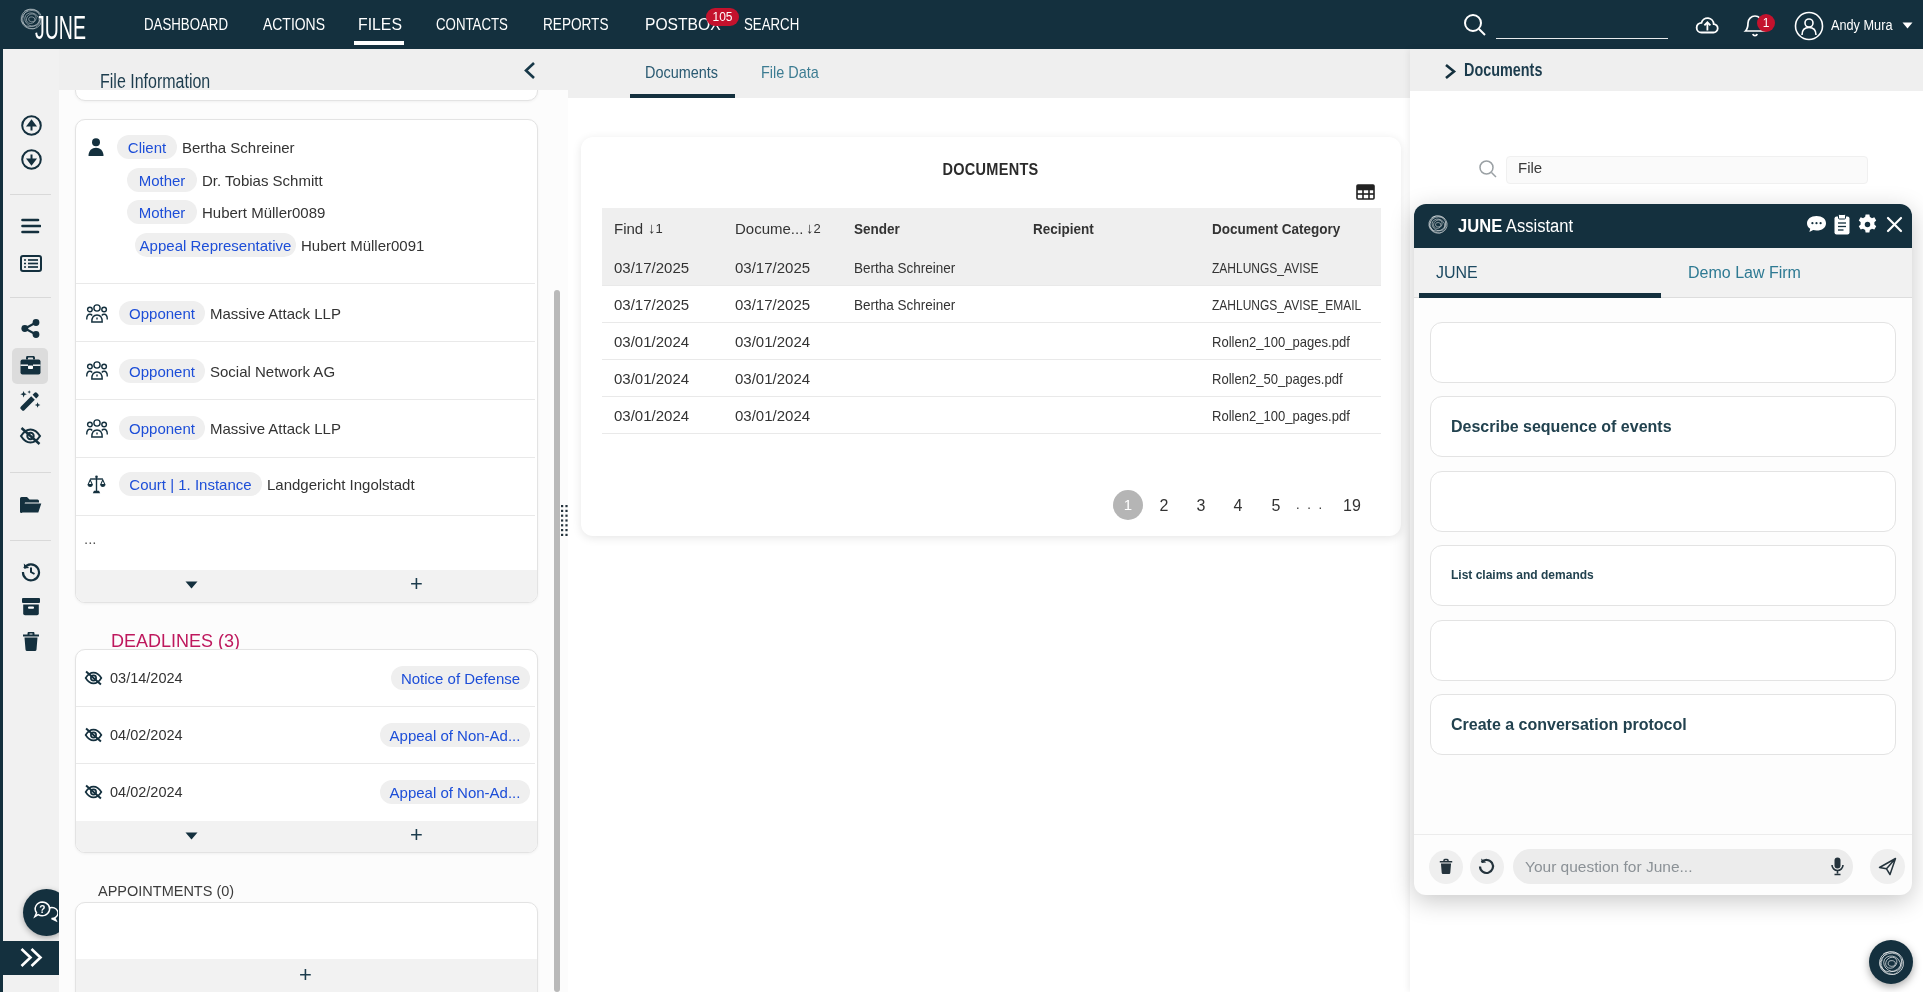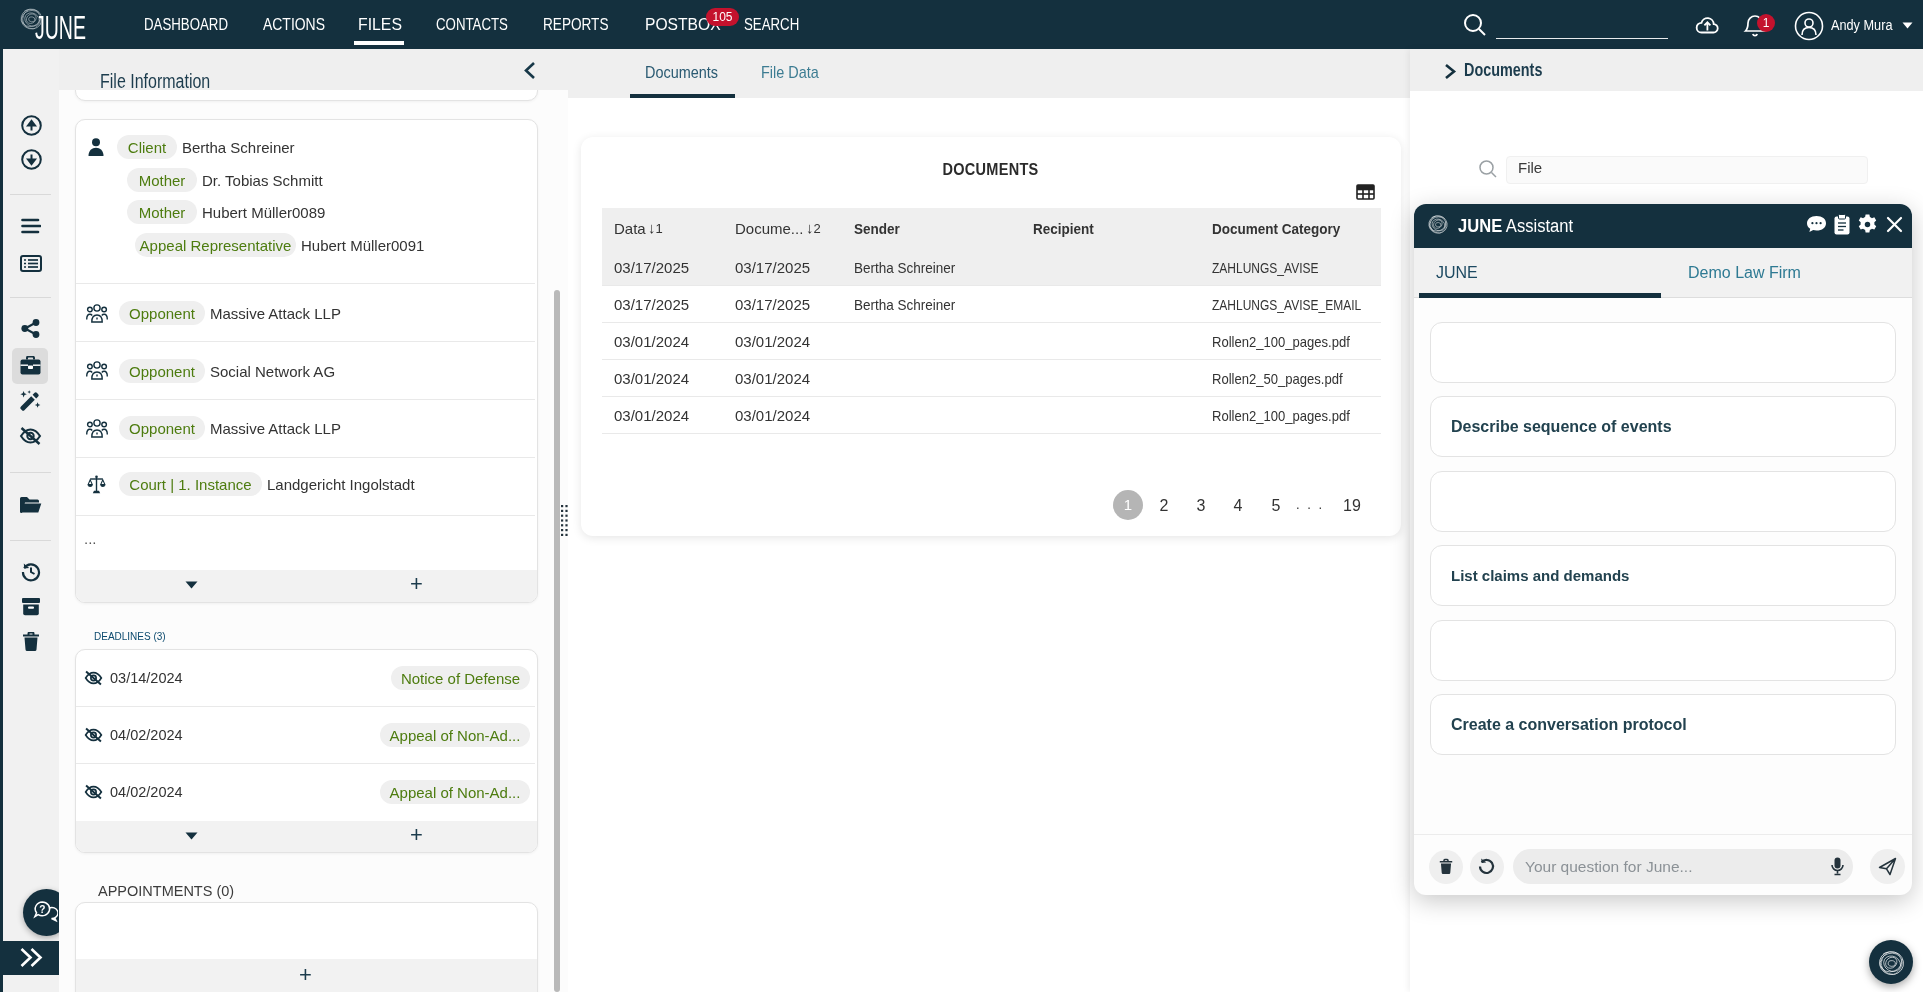--- a/index.html
+++ b/index.html
@@ -1,19 +1,19 @@
 <!DOCTYPE html>
 <html><head>
 <meta charset="utf-8">
 <style>
 html,body{margin:0;padding:0;background:#fff;}
 #app{position:relative;width:1923px;height:992px;overflow:hidden;font-family:"Liberation Sans",sans-serif;-webkit-font-smoothing:antialiased;}
 .abs{position:absolute;}
 .sx{display:inline-block;transform-origin:0 50%;}
-.pill{position:absolute;background:#efefef;border-radius:12px;color:#4d7c0f;font-size:15px;display:flex;align-items:center;justify-content:center;}
+.pill{position:absolute;background:#efefef;border-radius:12px;color:#1d4ed8;font-size:15px;display:flex;align-items:center;justify-content:center;}
 .val{position:absolute;color:#333;font-size:15px;white-space:nowrap;}
 .divline{position:absolute;height:1px;background:#e9e9e9;}
 .card{position:absolute;background:#fff;border:1px solid #e3e3e3;border-radius:10px;box-shadow:0 1px 3px rgba(0,0,0,.05);}
 .cfoot{position:absolute;left:0;right:0;bottom:0;background:#f2f2f2;border-bottom-left-radius:9px;border-bottom-right-radius:9px;}
 .navitem{position:absolute;color:#fff;font-size:17px;top:0;height:49px;line-height:49px;white-space:nowrap;}
 </style>
 </head>
 <body>
 <div id="app">
 <svg style="position:absolute;width:0;height:0">
@@ -275,21 +275,21 @@
 <div class="pill" style="left:119px;top:472px;width:143px;height:24px;">Court | 1. Instance</div>
 <div class="val" style="left:267px;top:476px;">Landgericht Ingolstadt</div>
 <div class="divline" style="left:76px;top:515px;width:459px;"></div>
 <div class="val" style="left:84px;top:530px;color:#555;">...</div>
 
 <svg class="abs" style="left:185px;top:581px;" width="13" height="8" viewBox="0 0 13 8">
       <path d="M0.5 0.5 L6.5 7.5 L12.5 0.5 Z" fill="#14303e"></path>
     </svg>
 <div class="abs" style="left:410px;top:571px;font-size:22px;color:#1c3c4d;font-weight:400;">+</div>
 
-<div class="abs" style="left:94px;top:631px;font-size:10px;color:#0c4a6e;">DEADLINES (3)</div>
+<div class="abs" style="left:111px;top:631px;font-size:18px;color:#be185d;">DEADLINES (3)</div>
 <div class="card" style="left:75px;top:649px;width:461px;height:202px;">
   <div class="cfoot" style="height:31px;"></div>
 </div>
 
 <svg class="abs" style="left:84px;top:670px;" width="19" height="16" viewBox="0 0 23 18">
       <g fill="none" stroke="#14303e" stroke-width="2">
         <path d="M2 9 C5 4.2 8 2.5 11.5 2.5 C15 2.5 18 4.2 21 9 C18 13.8 15 15.5 11.5 15.5 C8 15.5 5 13.8 2 9 Z"></path>
         <circle cx="11.5" cy="9" r="3.2"></circle>
         <line x1="2.5" y1="1" x2="20.5" y2="17" stroke-width="2.4"></line>
       </g>
@@ -361,21 +361,21 @@
         <rect x="1" y="1" width="17" height="14" rx="1"></rect>
         <line x1="1" y1="5.5" x2="18" y2="5.5"></line>
         <line x1="1" y1="10" x2="18" y2="10"></line>
         <line x1="7" y1="1" x2="7" y2="15"></line>
         <line x1="13" y1="1" x2="13" y2="15"></line>
       </g>
       <rect x="1" y="1" width="17" height="4.5" fill="#222"></rect>
     </svg>
 
 <div class="abs" style="left:602px;top:208px;width:779px;height:40px;background:#efefef;"></div>
-<div class="val" style="left:614px;top:220px;">Data</div>
+<div class="val" style="left:614px;top:220px;">Find</div>
 <div class="val" style="left:648px;top:219px;">↓<span style="font-size:13px;">1</span></div>
 <div class="val" style="left:735px;top:220px;">Docume...</div>
 <div class="val" style="left:806px;top:219px;">↓<span style="font-size:13px;">2</span></div>
 <div class="val" style="left:854px;top:220px;font-weight:bold;"><span class="sx" style="transform:scaleX(.9);">Sender</span></div>
 <div class="val" style="left:1033px;top:220px;font-weight:bold;"><span class="sx" style="transform:scaleX(.9);">Recipient</span></div>
 <div class="val" style="left:1212px;top:220px;font-weight:bold;"><span class="sx" style="transform:scaleX(.9);">Document Category</span></div>
 
 <div class="abs" style="left:602px;top:248px;width:779px;height:37px;background:#efefef;"></div>
 <div class="divline" style="left:602px;top:285px;width:779px;"></div>
 <div class="divline" style="left:602px;top:322px;width:779px;"></div>
@@ -460,21 +460,21 @@
 <div class="abs" style="left:1414px;top:248px;width:498px;height:50px;background:#f1f1f1;border-bottom:1px solid #ddd;box-sizing:border-box;"></div>
 <div class="abs" style="left:1436px;top:248px;height:50px;line-height:50px;font-size:16px;color:#1c4961;">JUNE</div>
 <div class="abs" style="left:1688px;top:248px;height:50px;line-height:50px;font-size:16px;color:#2e7a93;">Demo Law Firm</div>
 <div class="abs" style="left:1419px;top:293px;width:242px;height:5px;background:#14303e;"></div>
 
 <div class="abs" style="left:1430px;top:322px;width:466px;height:61px;background:#fff;border:1px solid #e3e3e3;border-radius:12px;box-sizing:border-box;"></div>
 <div class="abs" style="left:1430px;top:396px;width:466px;height:61px;background:#fff;border:1px solid #e3e3e3;border-radius:12px;box-sizing:border-box;"></div>
 <div class="abs" style="left:1451px;top:396px;height:61px;line-height:61px;font-size:16px;font-weight:bold;color:#22424f;">Describe sequence of events</div>
 <div class="abs" style="left:1430px;top:471px;width:466px;height:61px;background:#fff;border:1px solid #e3e3e3;border-radius:12px;box-sizing:border-box;"></div>
 <div class="abs" style="left:1430px;top:545px;width:466px;height:61px;background:#fff;border:1px solid #e3e3e3;border-radius:12px;box-sizing:border-box;"></div>
-<div class="abs" style="left:1451px;top:545px;height:61px;line-height:61px;font-size:15px;font-weight:bold;color:#22424f;">List claims and demands</div>
+<div class="abs" style="left:1451px;top:545px;height:61px;line-height:61px;font-size:12px;font-weight:bold;color:#22424f;">List claims and demands</div>
 <div class="abs" style="left:1430px;top:620px;width:466px;height:61px;background:#fff;border:1px solid #e3e3e3;border-radius:12px;box-sizing:border-box;"></div>
 <div class="abs" style="left:1430px;top:694px;width:466px;height:61px;background:#fff;border:1px solid #e3e3e3;border-radius:12px;box-sizing:border-box;"></div>
 <div class="abs" style="left:1451px;top:694px;height:61px;line-height:61px;font-size:16px;font-weight:bold;color:#22424f;">Create a conversation protocol</div>
 
 <div class="divline" style="left:1414px;top:834px;width:498px;background:#ececec;"></div>
 <div class="abs" style="left:1429px;top:850px;width:34px;height:34px;background:#efefef;border-radius:50%;"></div>
 <svg class="abs" style="left:1439px;top:858px;" width="14" height="17" viewBox="0 0 18 19">
       <path d="M1 3.5 h16 M6.5 3 V1.5 a1 1 0 0 1 1 -1 h3 a1 1 0 0 1 1 1 V3" fill="none" stroke="#24333c" stroke-width="2"></path>
       <path d="M2.5 5.5 h13 l-1 12 a1.6 1.6 0 0 1 -1.6 1.5 H5.1 a1.6 1.6 0 0 1 -1.6 -1.5 z" fill="#24333c"></path>
     </svg>

